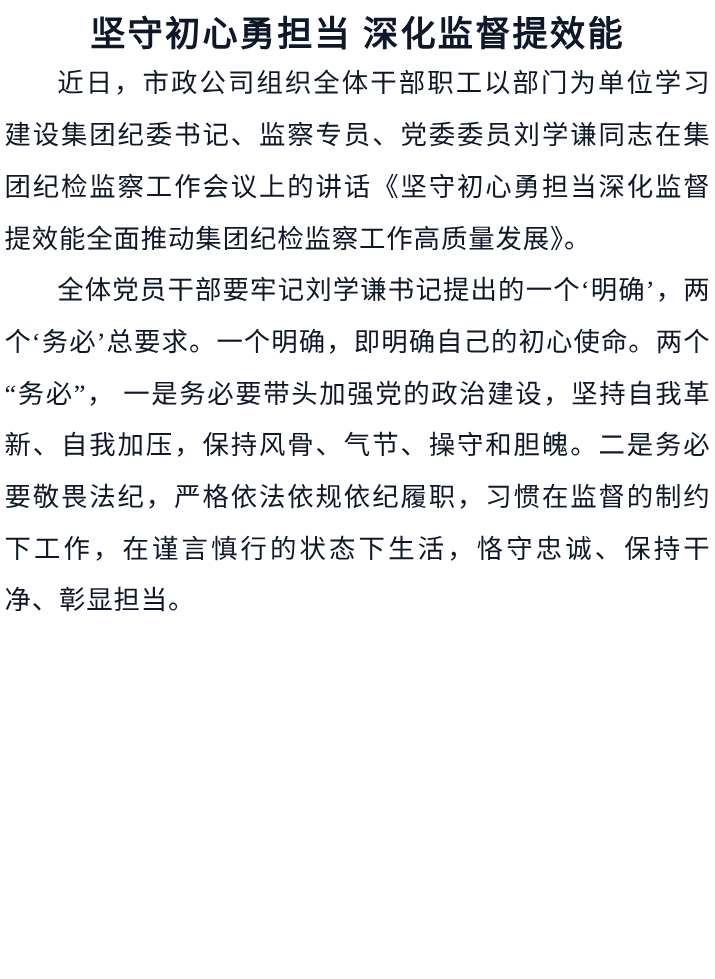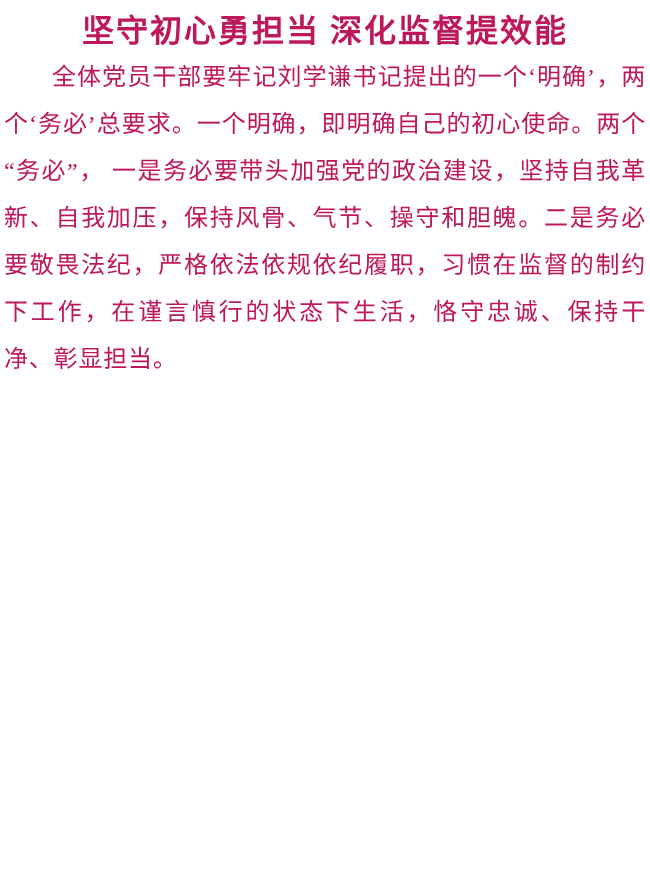--- a/index.html
+++ b/index.html
@@ -7,21 +7,21 @@
     padding: 0;
     background: #ffffff;
     overflow: hidden;
   }
   .page {
     position: relative;
     box-sizing: border-box;
     width: 650px;
     height: 890px;
     background: #ffffff;
-    color: #be185d;
+    color: #0f172a;
     padding: 10px 4px 0 4px;
     overflow: hidden;
     font-family: "Liberation Serif", "DejaVu Serif", serif;
   }
   .doc-title {
     margin: 0 0 2px 0;
     font-size: 32px;
     line-height: 42px;
     font-weight: bold;
     text-align: center;
@@ -37,14 +37,15 @@
     text-align: justify;
     text-justify: inter-character;
     word-break: break-all;
   }
 </style>
 </head>
 <body>
 
 <div class="page">
   <h1 class="doc-title">坚守初心勇担当 深化监督提效能</h1>
+  <p class="doc-paragraph">近日，市政公司组织全体干部职工以部门为单位学习建设集团纪委书记、监察专员、党委委员刘学谦同志在集团纪检监察工作会议上的讲话《坚守初心勇担当深化监督提效能全面推动集团纪检监察工作高质量发展》。</p>
   <p class="doc-paragraph">全体党员干部要牢记刘学谦书记提出的一个‘明确’，两个‘务必’总要求。一个明确，即明确自己的初心使命。两个“务必”， 一是务必要带头加强党的政治建设，坚持自我革新、自我加压，保持风骨、气节、操守和胆魄。二是务必要敬畏法纪，严格依法依规依纪履职，习惯在监督的制约下工作，在谨言慎行的状态下生活，恪守忠诚、保持干净、彰显担当。</p>
 </div>
 
 </body></html>

